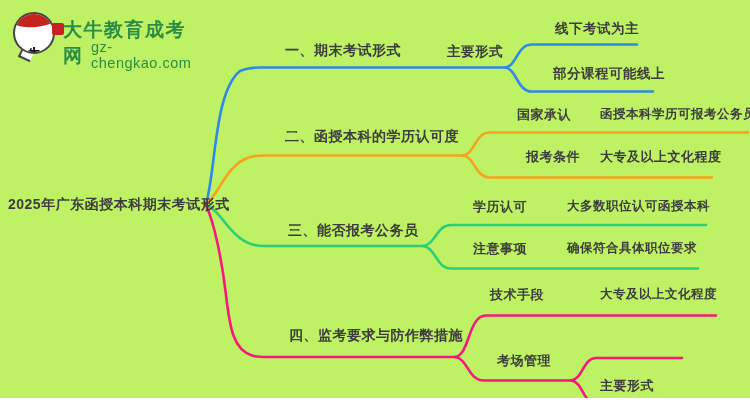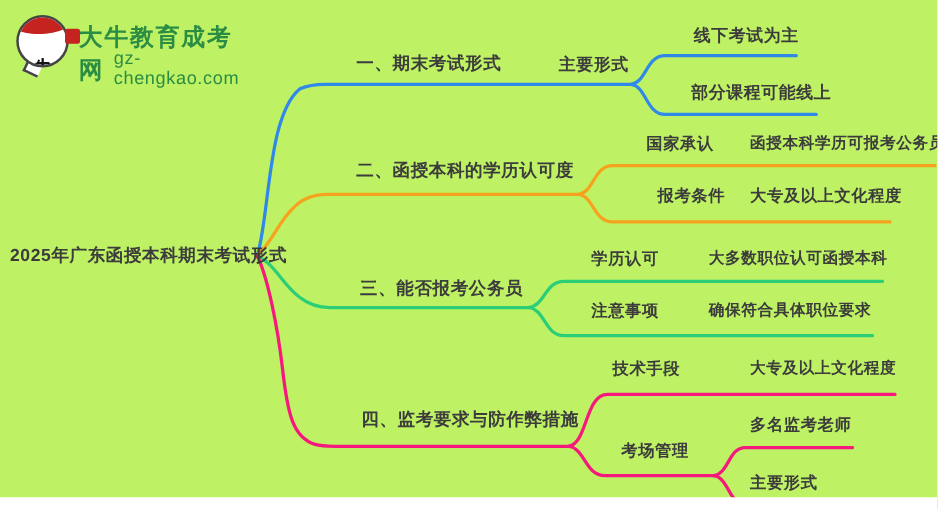--- a/index.html
+++ b/index.html
@@ -96,16 +96,15 @@
   <div class="node" style="left:288px;top:222px;font-size:14px;">三、能否报考公务员</div>
   <div class="node" style="left:473px;top:199px;font-size:13px;">学历认可</div>
   <div class="node" style="left:567px;top:199px;font-size:12.5px;">大多数职位认可函授本科</div>
   <div class="node" style="left:473px;top:241px;font-size:13px;">注意事项</div>
   <div class="node" style="left:567px;top:241px;font-size:12.5px;">确保符合具体职位要求</div>
 
   <div class="node" style="left:289px;top:327px;font-size:14px;">四、监考要求与防作弊措施</div>
   <div class="node" style="left:490px;top:287px;font-size:13px;">技术手段</div>
   <div class="node" style="left:600px;top:287px;font-size:12.5px;">大专及以上文化程度</div>
   <div class="node" style="left:497px;top:353px;font-size:13px;">考场管理</div>
-  <div class="node" style="left:600px;top:332px;font-size:13px;">多名监考老师</div>
   <div class="node" style="left:600px;top:378px;font-size:13px;">主要形式</div>
 
 </div>
 
 </body></html>

